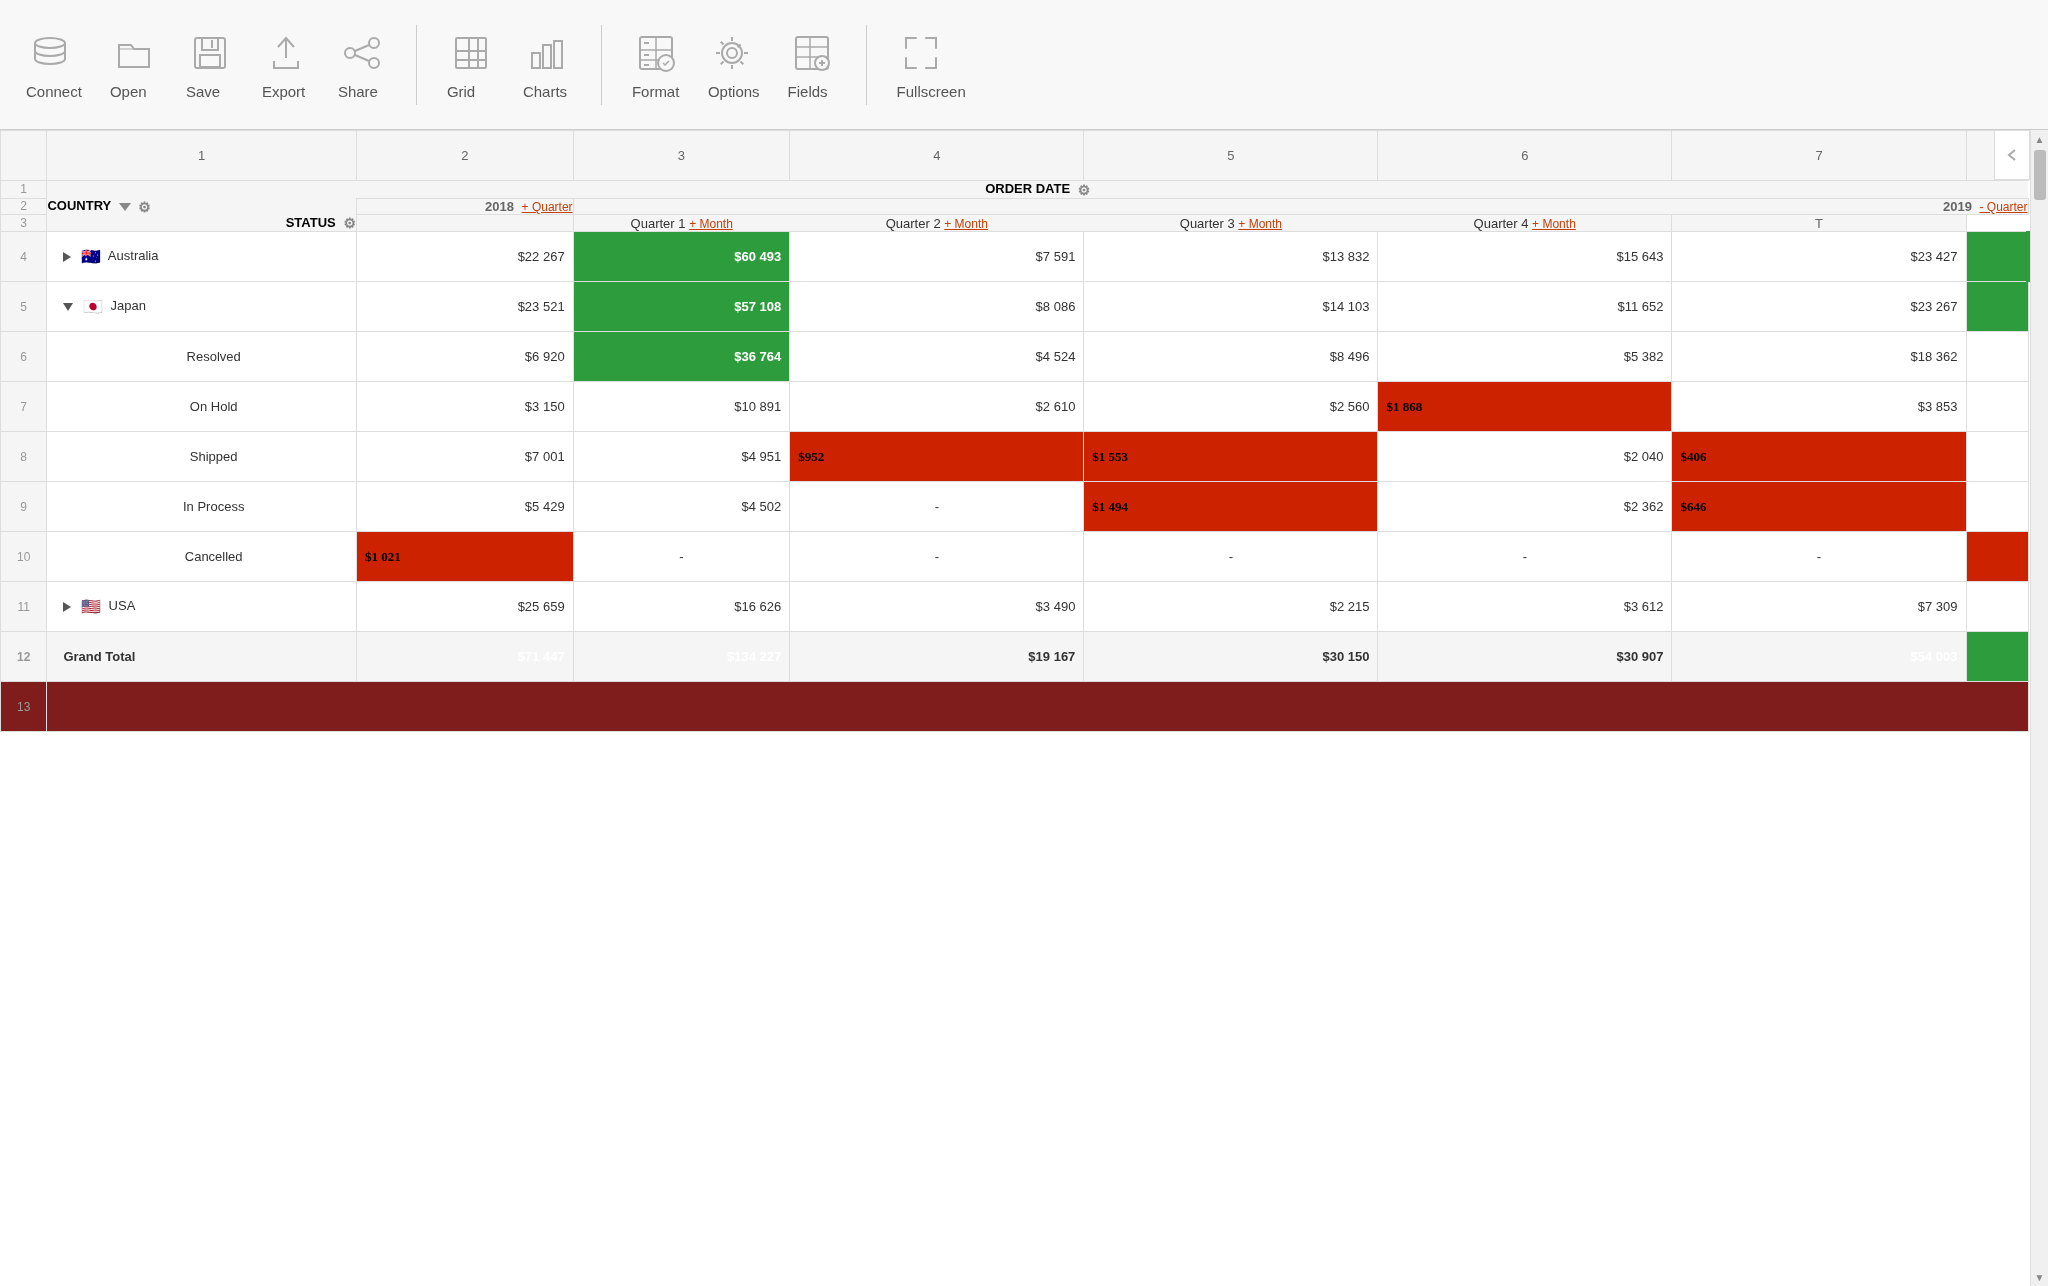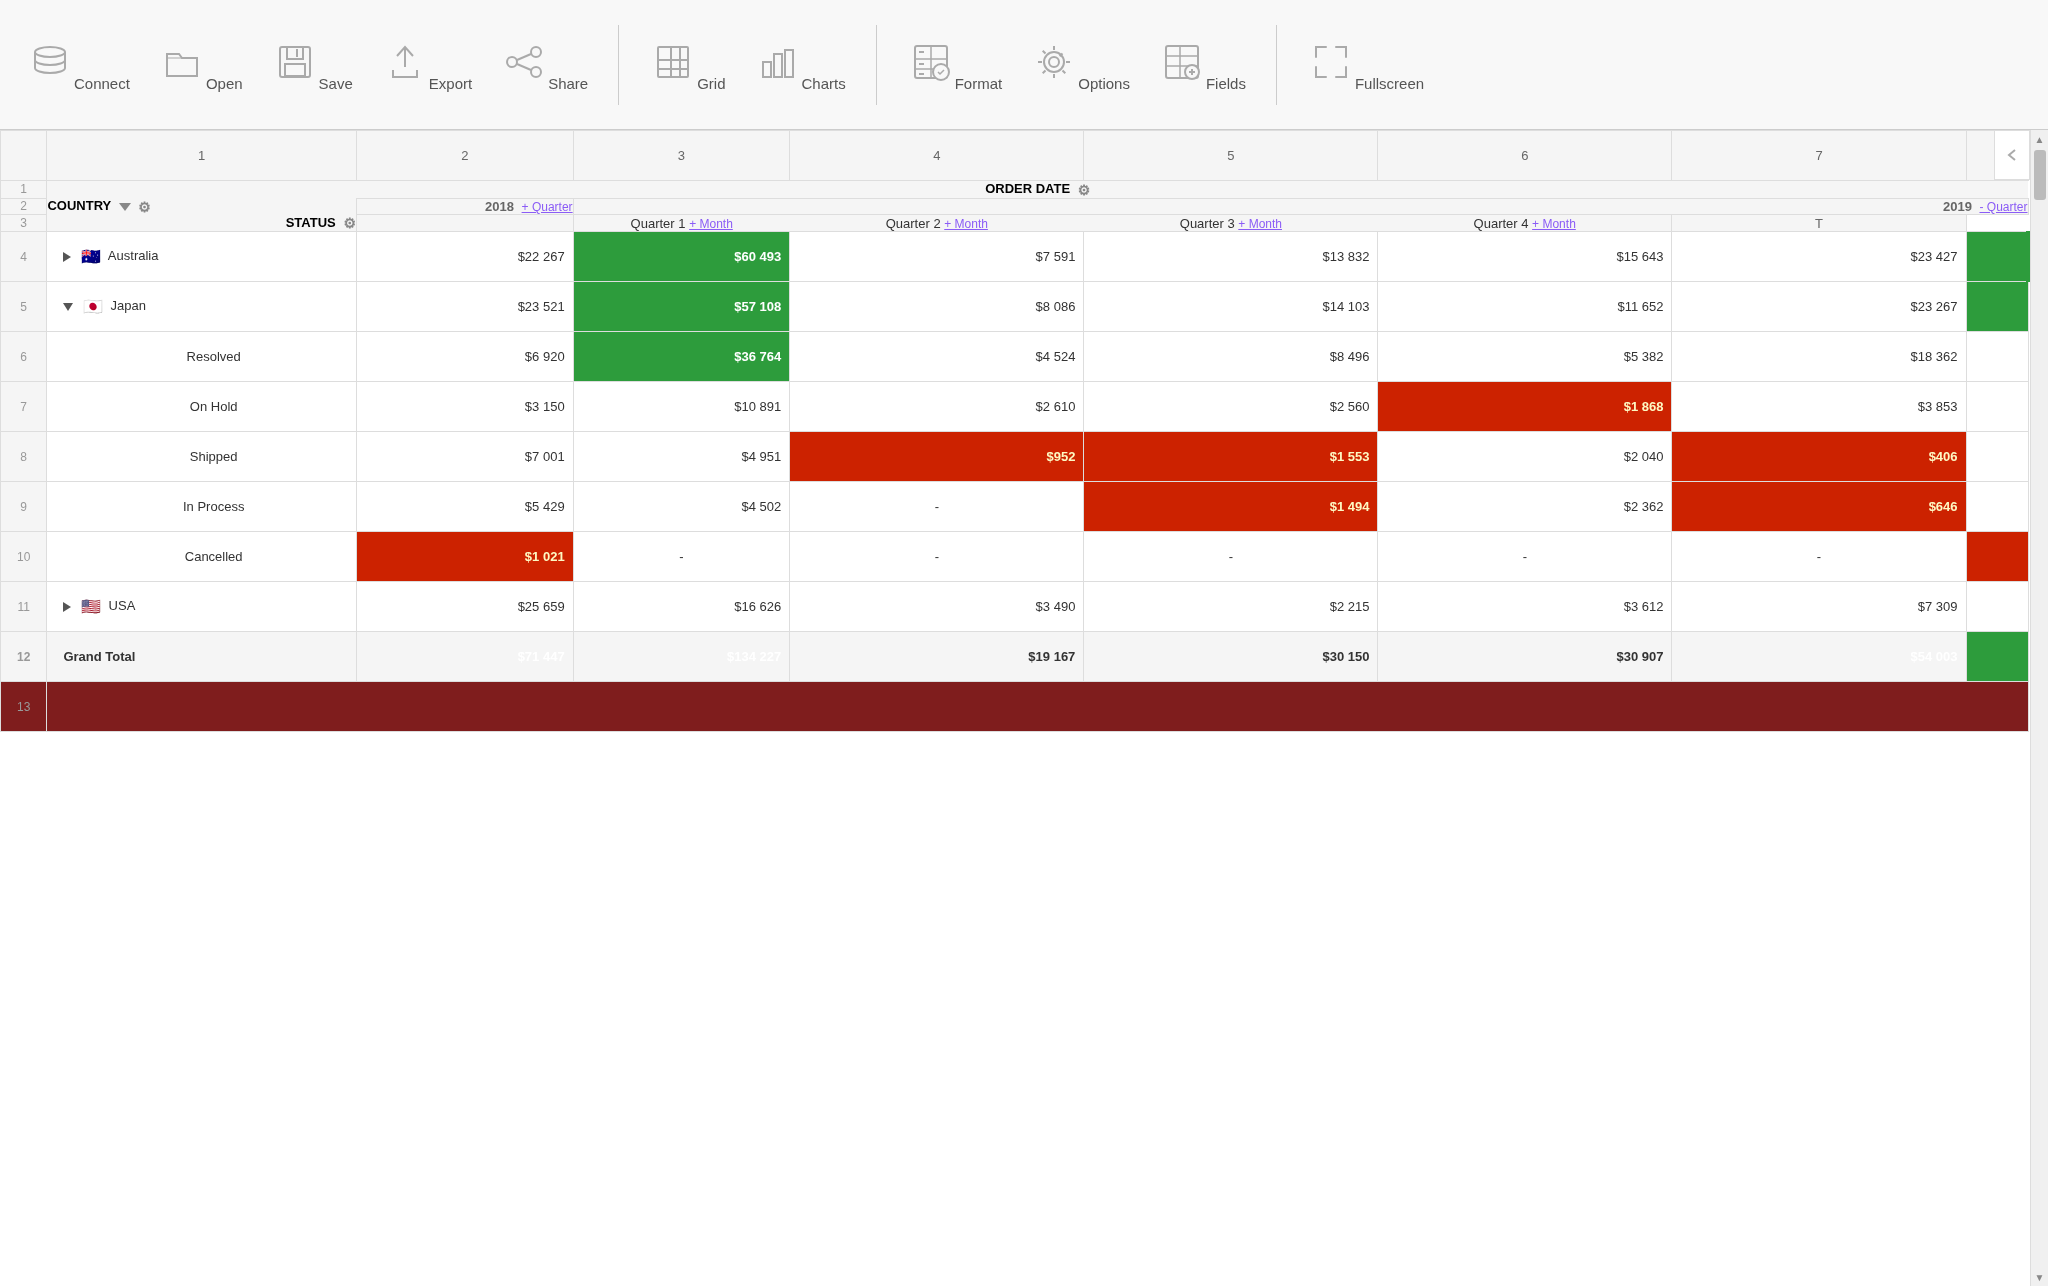--- a/index.html
+++ b/index.html
@@ -20,22 +20,22 @@
       padding: 0 12px;
     }
     .toolbar-divider {
       width: 1px;
       height: 80px;
       background: #ccc;
       margin: 0 4px;
     }
     .toolbar-item {
       display: flex;
-      flex-direction: row;
-      align-items: flex-end;
+      flex-direction: column;
+      align-items: flex-start;
       justify-content: center;
       cursor: pointer;
       padding: 6px 14px;
       min-width: 60px;
       color: #555;
     }
     .toolbar-icon {
       width: 48px;
       height: 48px;
       display: flex;
@@ -131,23 +131,24 @@
     .green-cell {
       background: #2d9c3c;
       color: white;
       font-weight: bold;
       text-align: right;
     }
 
     
     .red-cell {
       background: #cc2200;
-      color: #fef9c3;
+      color: #000000;
       font-weight: bold;
-      text-align: right;
+      text-align: left;
+      font-family: Liberation Serif, serif;
     }
 
     
     .grand-total-row td {
       font-weight: bold;
       background: #f5f5f5;
     }
 
     .grand-total-green {
       background: #2d9c3c;
@@ -163,21 +164,21 @@
 
     .gear-icon {
       display: inline-block;
       color: #888;
       font-size: 14px;
       margin-left: 4px;
       vertical-align: middle;
     }
 
     .link-text {
-      color: #8b5cf6;
+      color: #c2410c;
       text-decoration: underline;
       cursor: pointer;
       font-size: 12px;
     }
 
     .expand-arrow {
       display: inline-block;
       width: 0;
       height: 0;
       border-top: 5px solid transparent;

